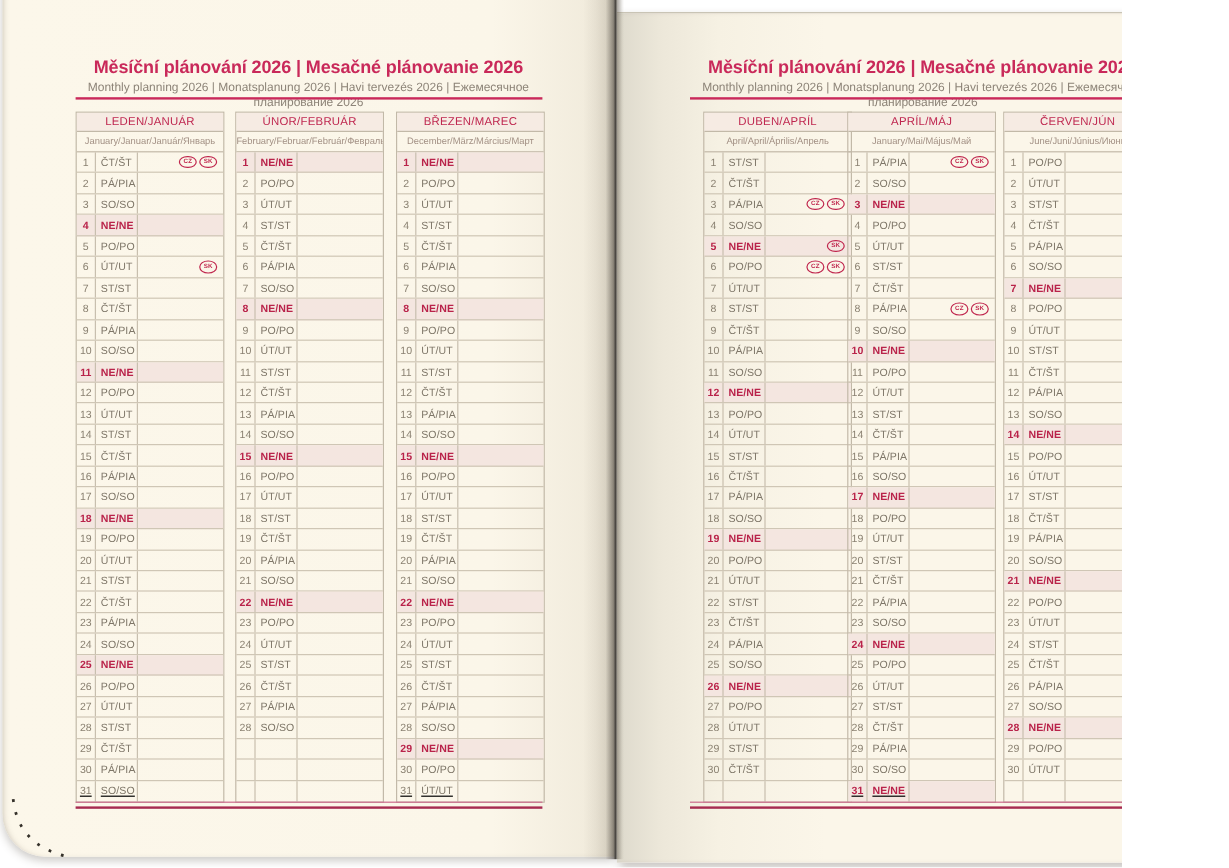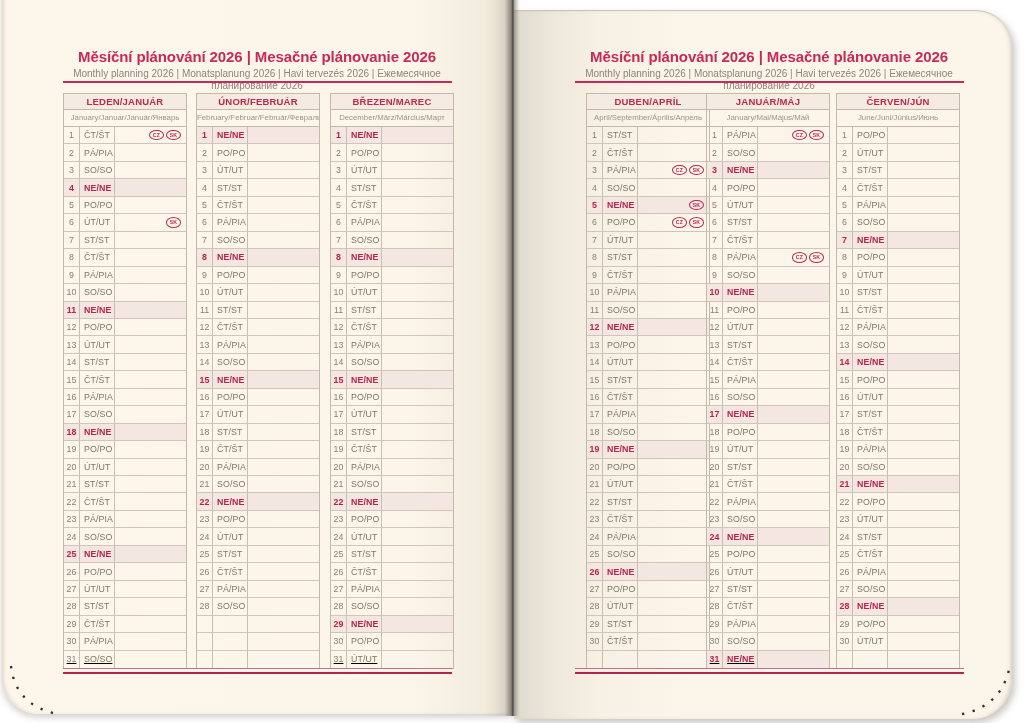--- a/index.html
+++ b/index.html
@@ -2,21 +2,21 @@
 <html style="--accent: #c9295a; --header_text: #bf2750; --sunday_text: #b9234a; --sunday_bg: #f4e6e0; --header_bg: #f6ebe3; --page_cream: #fbf6e9; --table_border: #c2b9a8; --muted_text: #7e7668; --badge: #c0274e;"><head>
 <meta charset="utf-8">
 <style>
   :root{
     --accent:#c9295a; --header_text:#bf2750; --sunday_text:#b9234a;
     --sunday_bg:#f4e6e0; --header_bg:#f6ebe3; --page_cream:#fbf6e9;
     --table_border:#c2b9a8; --muted_text:#7e7668; --badge:#c0274e;
   }
   html,body{margin:0;padding:0;background:#ffffff;}
   body{font-family:"Liberation Sans", sans-serif; -webkit-font-smoothing:antialiased;}
-  .stage{position:relative;width:1024px;height:723px;overflow:hidden;background:#ffffff;}
+  .stage{position:relative;width:935px;height:723px;overflow:hidden;background:#ffffff;}
 
   
   .page-left{
     position:absolute;left:2px;top:-12px;width:510px;height:726px;
     background:linear-gradient(to right,#fcf7ea 0%,#fbf6e9 80%,#f1ebdc 97%,#e6e0d0 100%);
     border-radius:4px 0 0 36px;
     box-shadow:0 3px 7px rgba(60,50,40,.25), inset 3px 0 5px -3px rgba(80,70,60,.35);
   }
   .page-right{
     position:absolute;left:514px;top:10px;width:498px;height:708px;
@@ -42,21 +42,21 @@
   .bottom-rule{position:absolute;width:389px;height:3px;border-top:1.4px solid #cb6a8c;border-bottom:2.4px solid #a62a50;}
   .bottom-rule.left{left:63px;top:668px;}
   .bottom-rule.right{left:575px;top:668px;}
 
   
   .month{position:absolute;top:93px;width:122px;border:1px solid var(--table_border);background:transparent;}
   .m0{left:63px;} .m1{left:196px;} .m2{left:330px;}
   .m3{left:586px;} .m4{left:706px;} .m5{left:836px;}
   .month-header{
     height:15px;line-height:15px;text-align:center;background:var(--header_bg);
-    color:var(--header_text);font-weight:bold;font-size:9.5px;letter-spacing:.2px;
+    color:var(--header_text);font-weight:normal;font-size:9.5px;letter-spacing:.2px;
     border-bottom:1px solid var(--table_border);
   }
   .month-subtitle{
     height:16px;line-height:16px;text-align:center;color:#a29084;font-size:7.8px;
     border-bottom:1px solid var(--table_border);white-space:nowrap;overflow:hidden;
   }
   .rows{display:grid;grid-template-rows:repeat(31,1fr);height:541px;}
   .day-row{display:grid;grid-template-columns:16px 35px 1fr;border-bottom:1px solid #cfc6b5;}
   .rows > .day-row:last-child{border-bottom:none;text-decoration:underline;}
   .c{overflow:hidden;}
@@ -579,21 +579,21 @@
         </div>
         <div class="day-row">
           <div class="c num">31</div>
           <div class="c wd">ÚT/UT</div>
           <div class="c notes"></div>
         </div>
       </div>
   </div>
   <div class="month m3">
     <div class="month-header">DUBEN/APRÍL</div>
-    <div class="month-subtitle">April/September/Április/Апрель</div>
+    <div class="month-subtitle">April/April/Április/Апрель</div>
     <div class="rows">
         <div class="day-row">
           <div class="c num">1</div>
           <div class="c wd">ST/ST</div>
           <div class="c notes"></div>
         </div>
         <div class="day-row">
           <div class="c num">2</div>
           <div class="c wd">ČT/ŠT</div>
           <div class="c notes"></div>
@@ -747,21 +747,21 @@
           <div class="c notes"></div>
         </div>
         <div class="day-row">
           <div class="c num"></div>
           <div class="c wd"></div>
           <div class="c notes"></div>
         </div>
       </div>
   </div>
   <div class="month m4">
-    <div class="month-header">JANUÁR/MÁJ</div>
+    <div class="month-header">APRÍL/MÁJ</div>
     <div class="month-subtitle">January/Mai/Május/Май</div>
     <div class="rows">
         <div class="day-row">
           <div class="c num">1</div>
           <div class="c wd">PÁ/PIA</div>
           <div class="c notes">
             <span class="badge">CZ</span>
             <span class="badge">SK</span>
           </div>
         </div>

